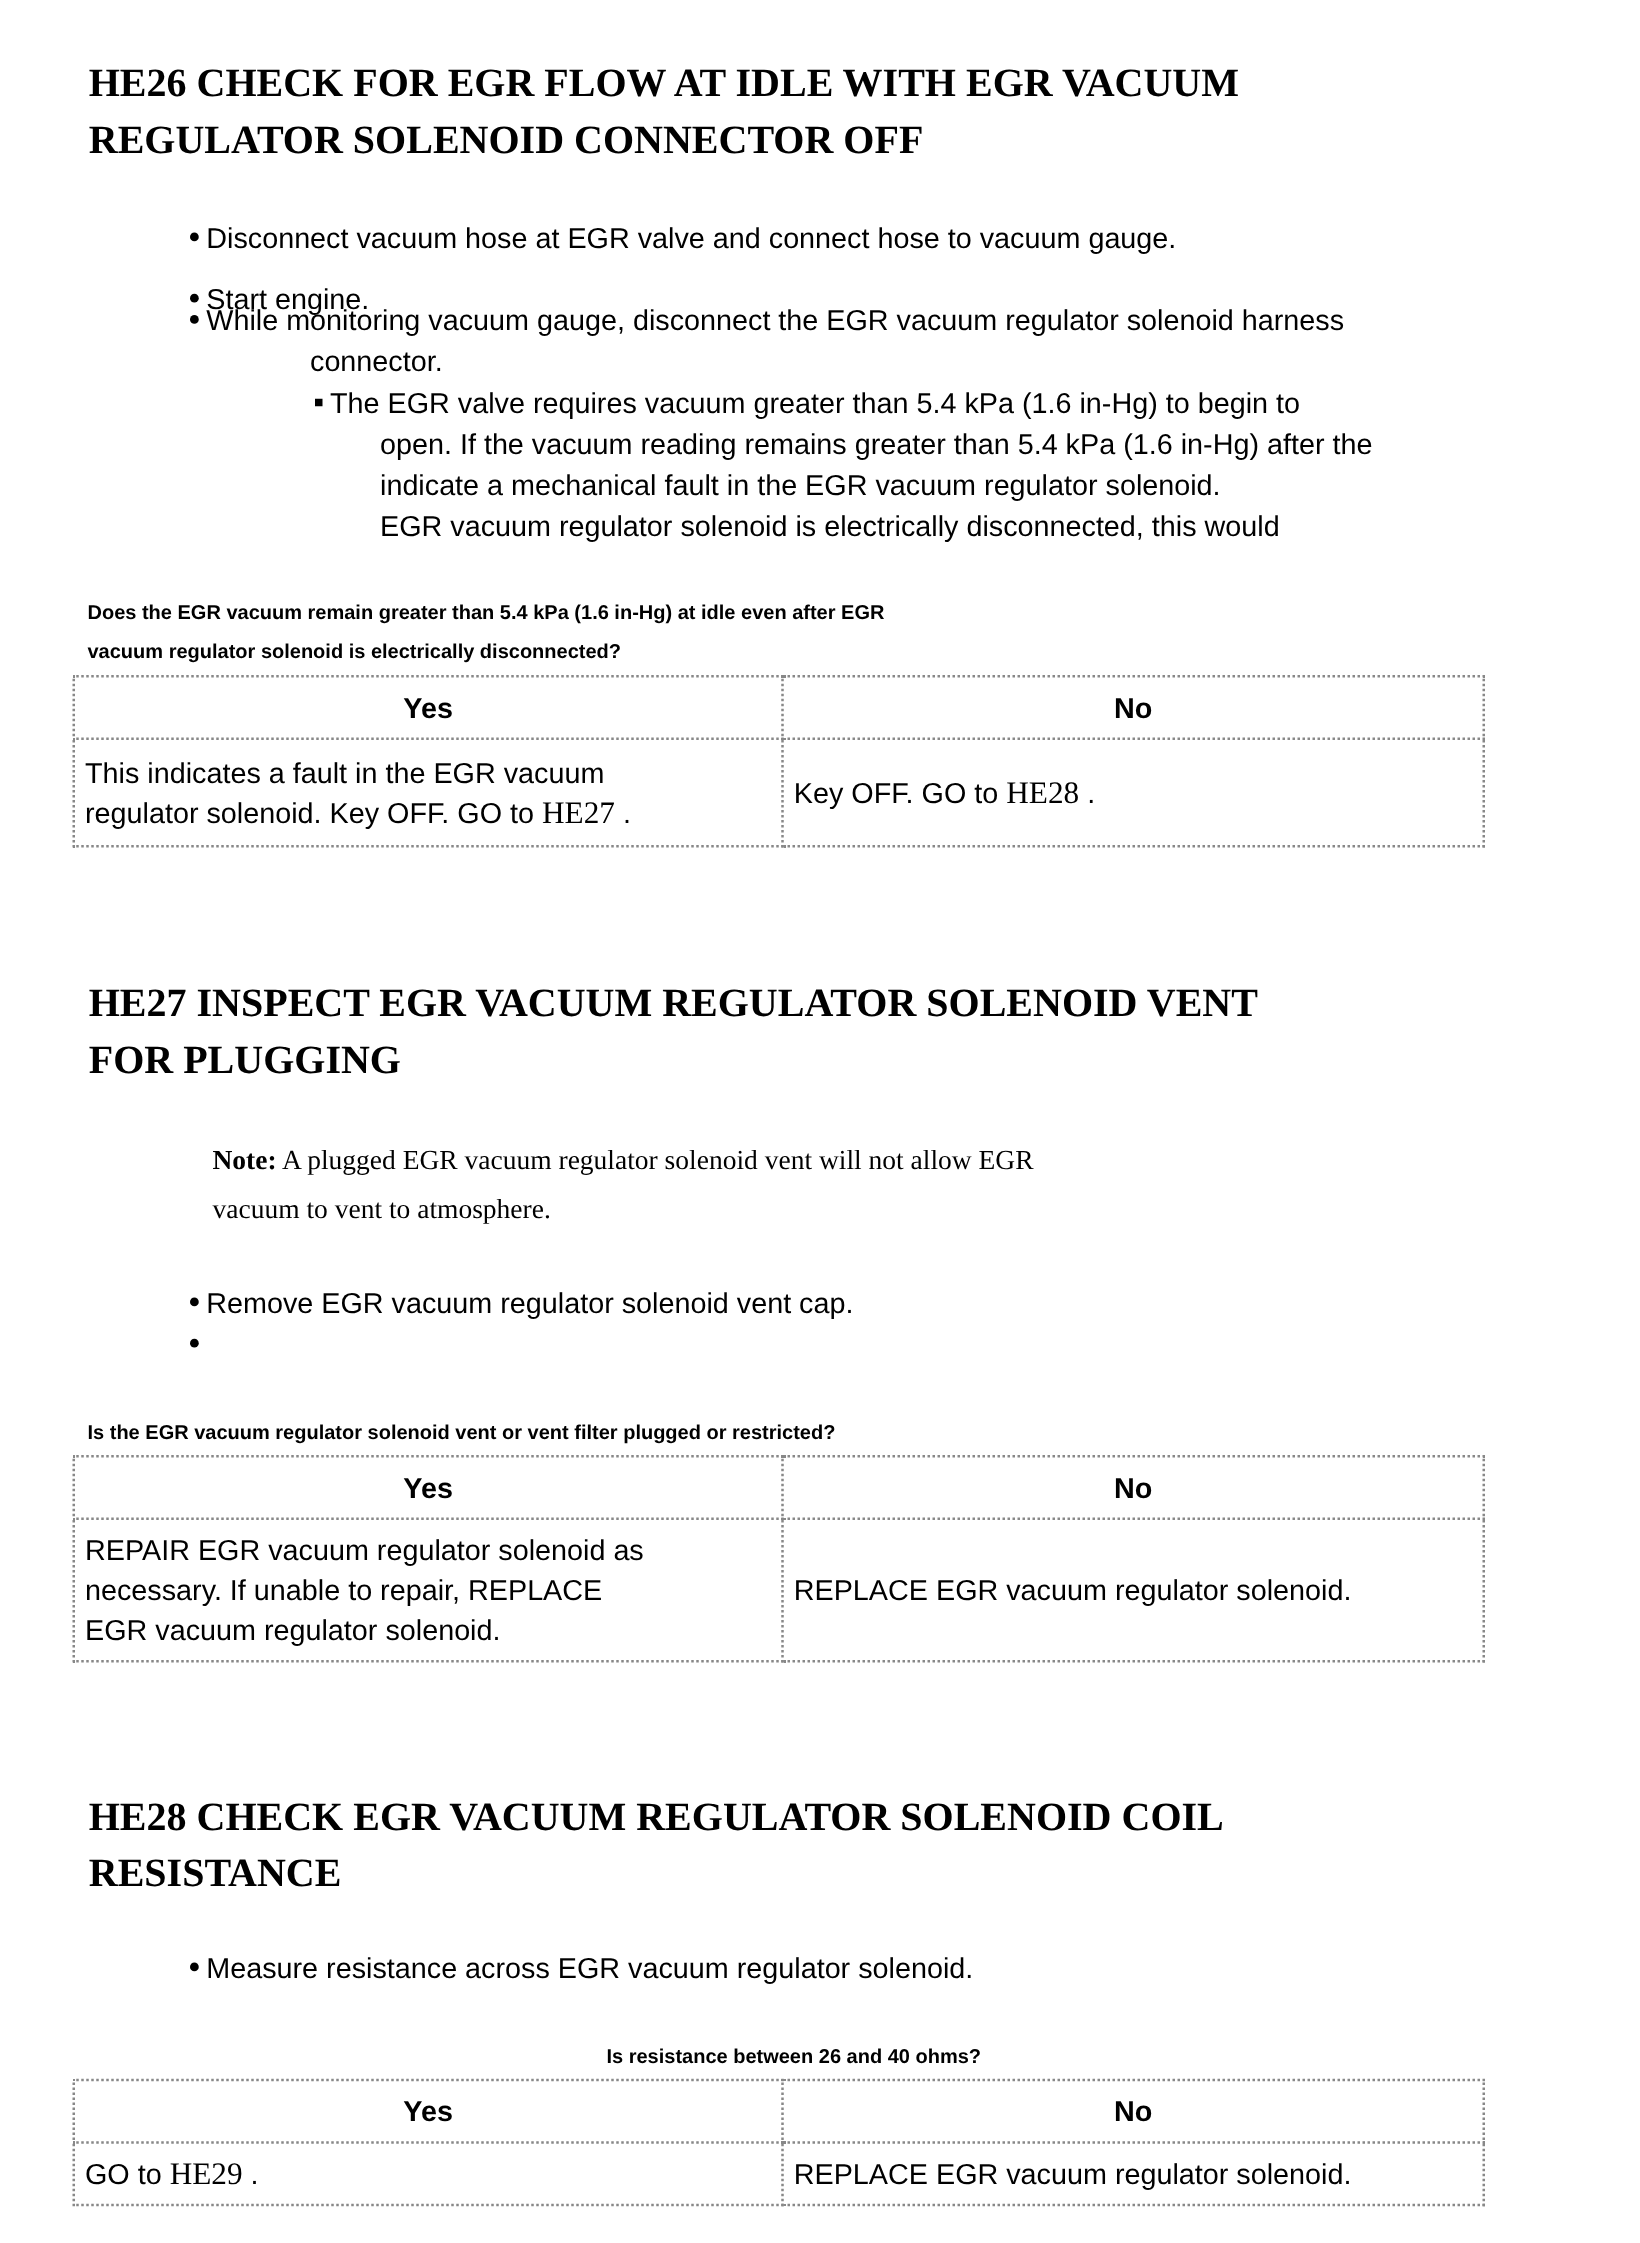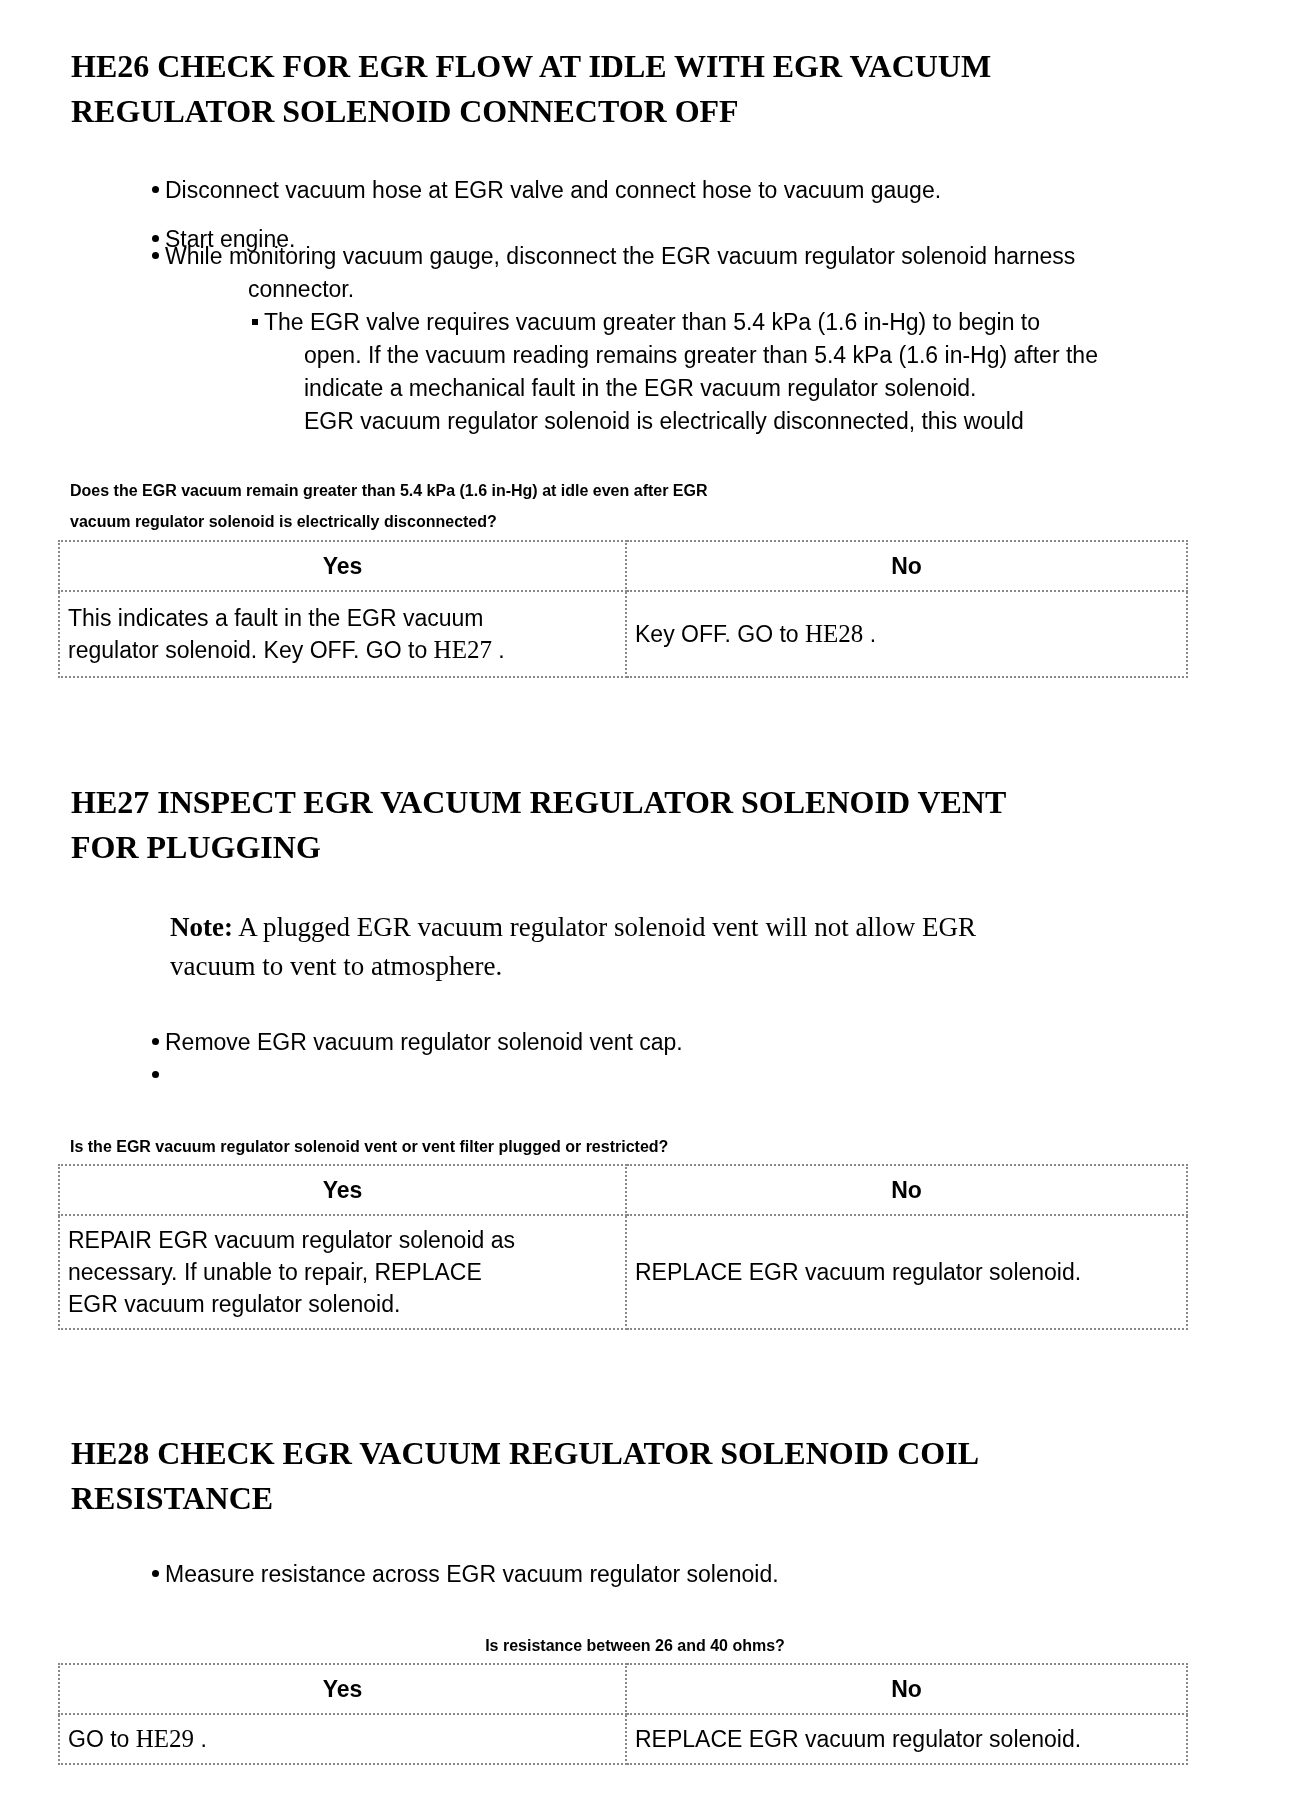--- a/index.html
+++ b/index.html
@@ -9,21 +9,21 @@
   .li .dot { display:inline-block; width:7px; height:7px; border-radius:50%; background:#000; margin-right:6px; vertical-align:middle; position:relative; top:-2px; }
   .li .sq { display:inline-block; width:6px; height:6px; background:#000; margin-right:6px; vertical-align:middle; position:relative; top:-2px; }
   .cont { display:block; }
   .q { position:absolute; left:70px; width:1130px; font-family:"Liberation Sans", sans-serif; font-weight:bold; font-size:16px; line-height:31px; }
   table.yn { position:absolute; left:58px; width:1130px; border-collapse:collapse; font-family:"Liberation Sans", sans-serif; font-size:23px; table-layout:fixed; }
   table.yn th, table.yn td { border:2px dotted #888; padding:4px 8px; vertical-align:middle; }
   table.yn th { font-weight:bold; text-align:center; height:40px; }
   table.yn td { text-align:left; line-height:32px; }
   table.yn col.c1 { width:567px; }
   .ref { font-family:"Liberation Serif", serif; font-size:25px; }
-  .note { position:absolute; left:170px; width:1020px; font-family:"Liberation Serif", serif; font-size:27px; line-height:39px; }
+  .note { position:absolute; left:170px; width:1020px; font-family:"Liberation Serif", serif; font-size:22px; line-height:39px; }
   .note b { font-weight:bold; }
 </style>
 </head>
 <body>
 
 <div class="h1" style="top:44px;">
   <div>HE26 CHECK FOR EGR FLOW AT IDLE WITH EGR VACUUM</div>
   <div>REGULATOR SOLENOID CONNECTOR OFF</div>
 </div>
 

